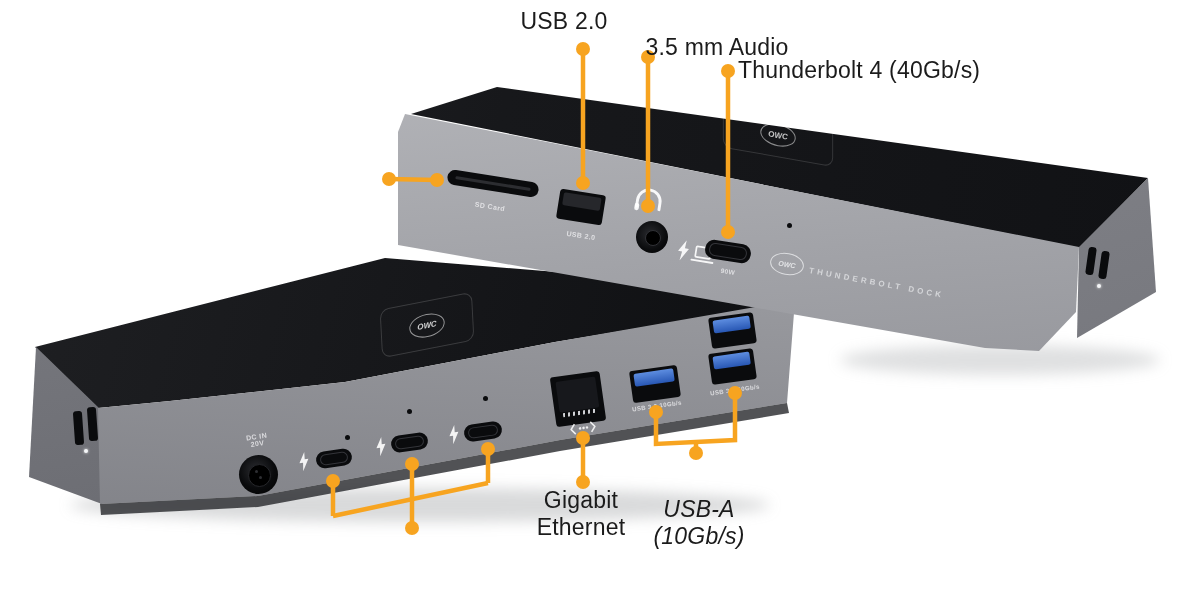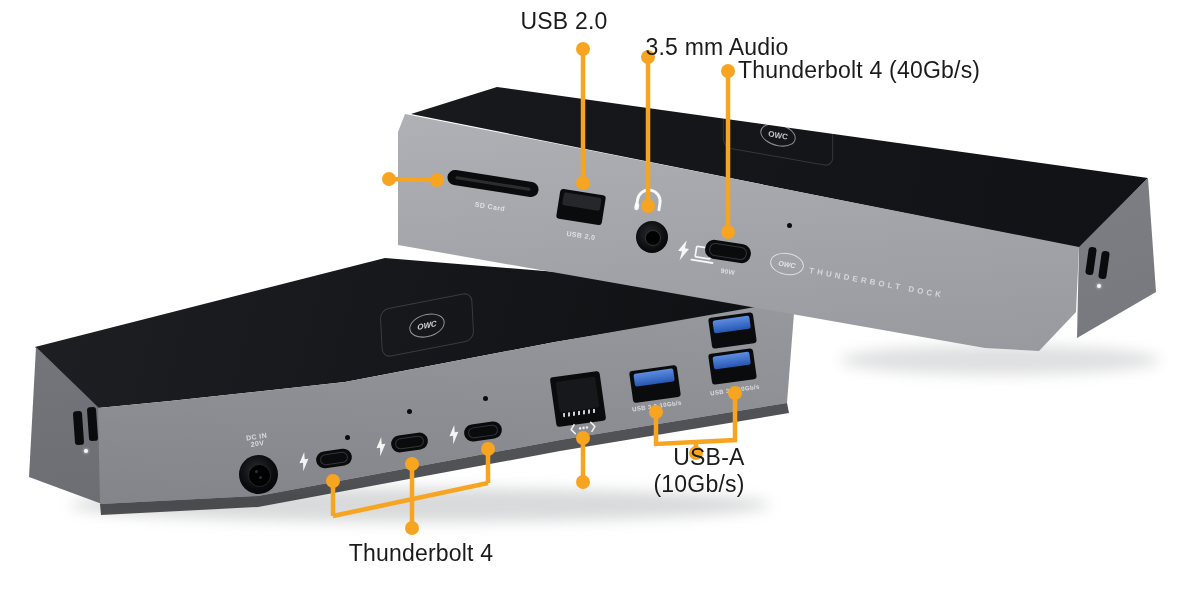--- a/index.html
+++ b/index.html
@@ -216,21 +216,24 @@
       <circle cx="333" cy="481" r="7" stroke="none"></circle>
         <circle cx="412" cy="464" r="7" stroke="none"></circle>
         <circle cx="488" cy="449" r="7" stroke="none"></circle>
         <circle cx="412" cy="528" r="7" stroke="none"></circle>
     </g>
   </svg>
 
   <div class="label center" style="left:564px;top:8px;">USB 2.0</div>
   <div class="label center" style="left:717px;top:34px;">3.5 mm Audio</div>
   <div class="label" style="left:738px;top:57px;">Thunderbolt 4 (40Gb/s)</div>
-  <div class="label center" style="left:699px;top:444px;text-align:right;">
+  <div class="label center" style="left:581px;top:487px;text-align:center;">
+    <div>Gigabit</div>
+    <div>Ethernet</div>
+  </div>
+  <div class="label center" style="left:699px;top:496px;text-align:center;font-style:italic;">
     <div>USB-A</div>
     <div>(10Gb/s)</div>
   </div>
   <div class="label center" style="left:421px;top:540px;text-align:center;">
-    <div>Thunderbolt 4</div>
   </div>
 
 </div>
 
 </body></html>

